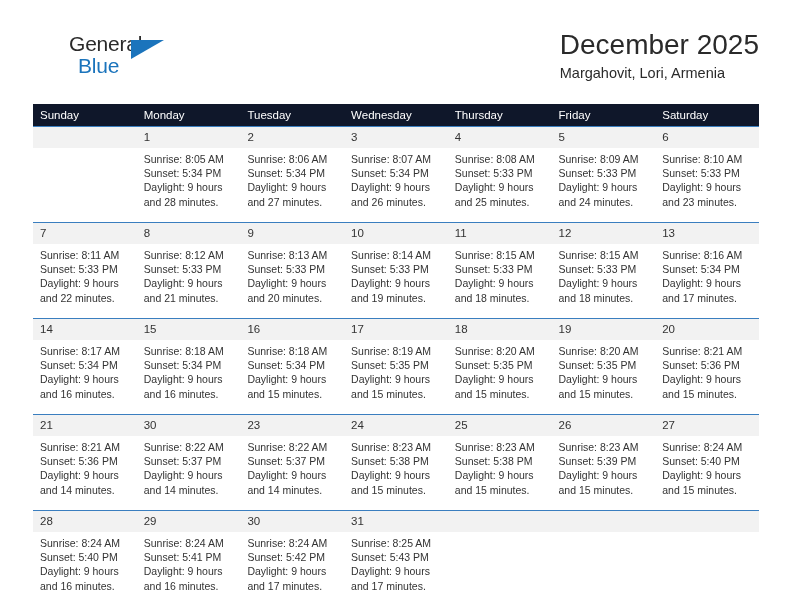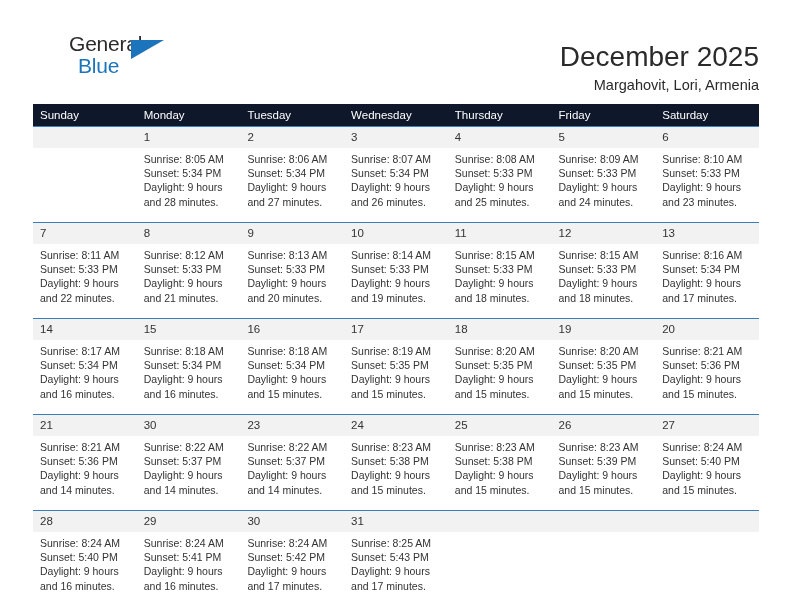--- a/index.html
+++ b/index.html
@@ -61,22 +61,21 @@
     top: 8px;
     width: 0;
     height: 0;
     border-left: 33px solid #1b74bc;
     border-bottom: 19px solid transparent;
   }
 
   .title-block {
     position: absolute;
     right: 0;
-    top: 12px;
-    text-align: right;
+    top: 0;
   }
   .month-title {
     font-size: 28px;
     font-weight: normal;
     color: #2a2a2a;
     line-height: 34px;
     white-space: nowrap;
   }
   .location {
     font-size: 14.5px;

